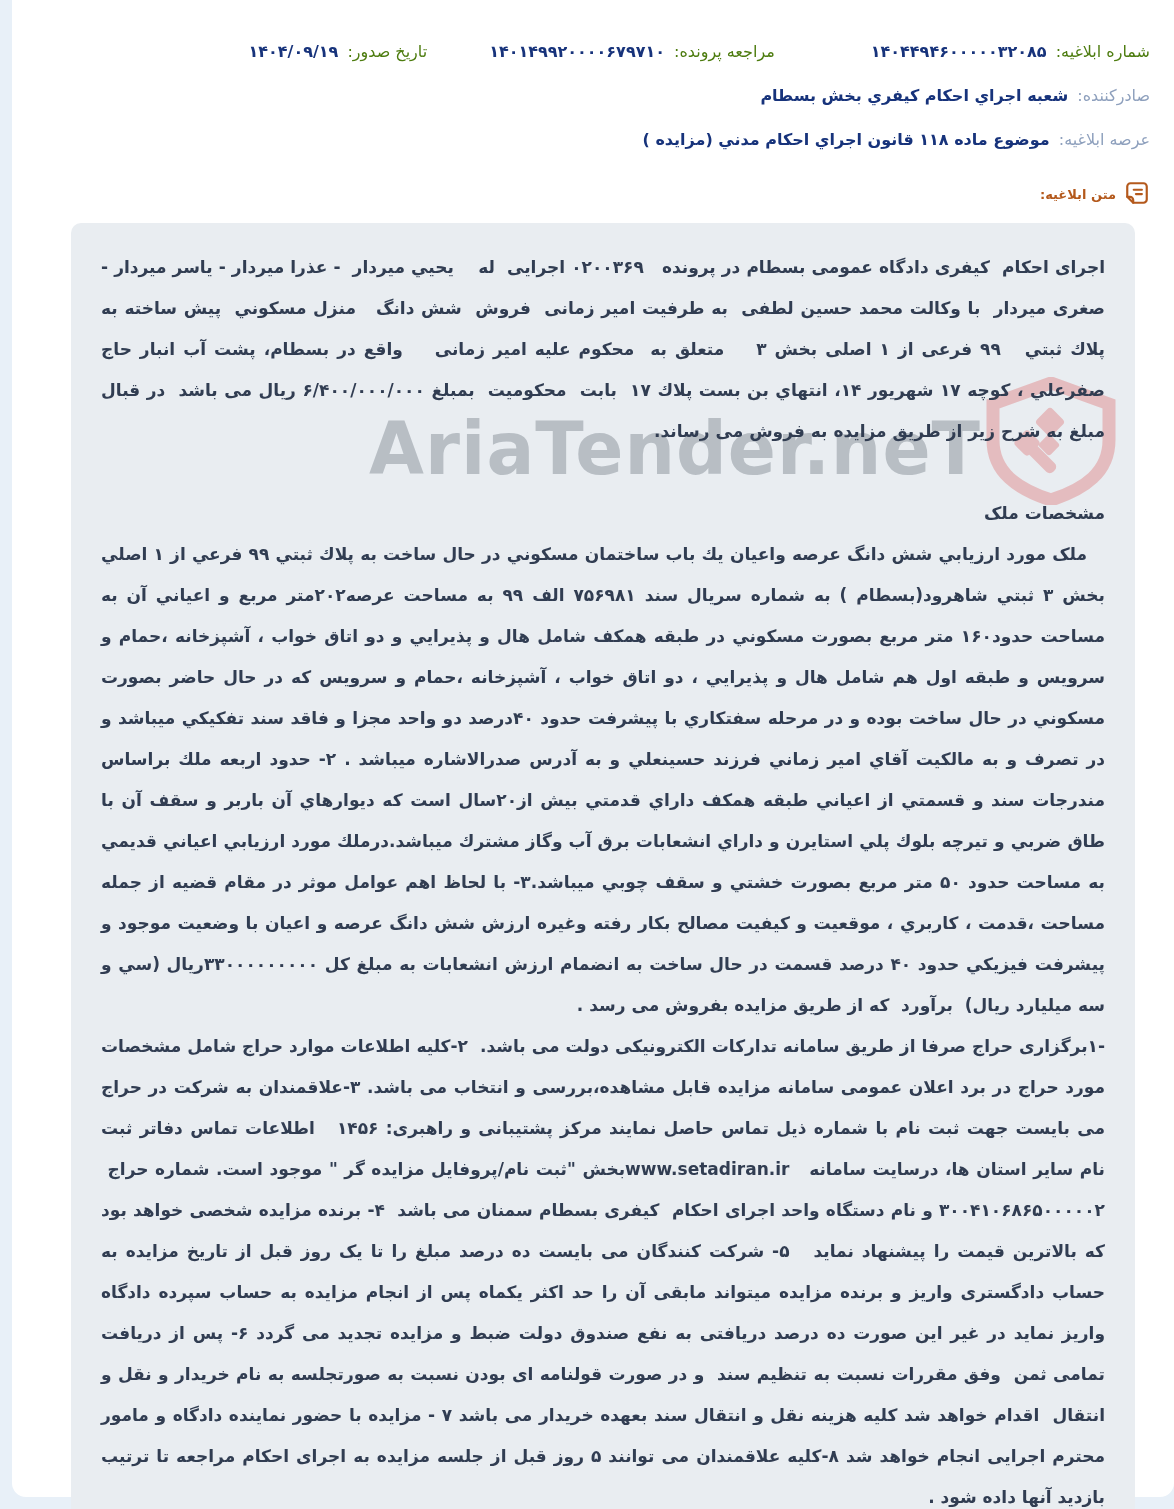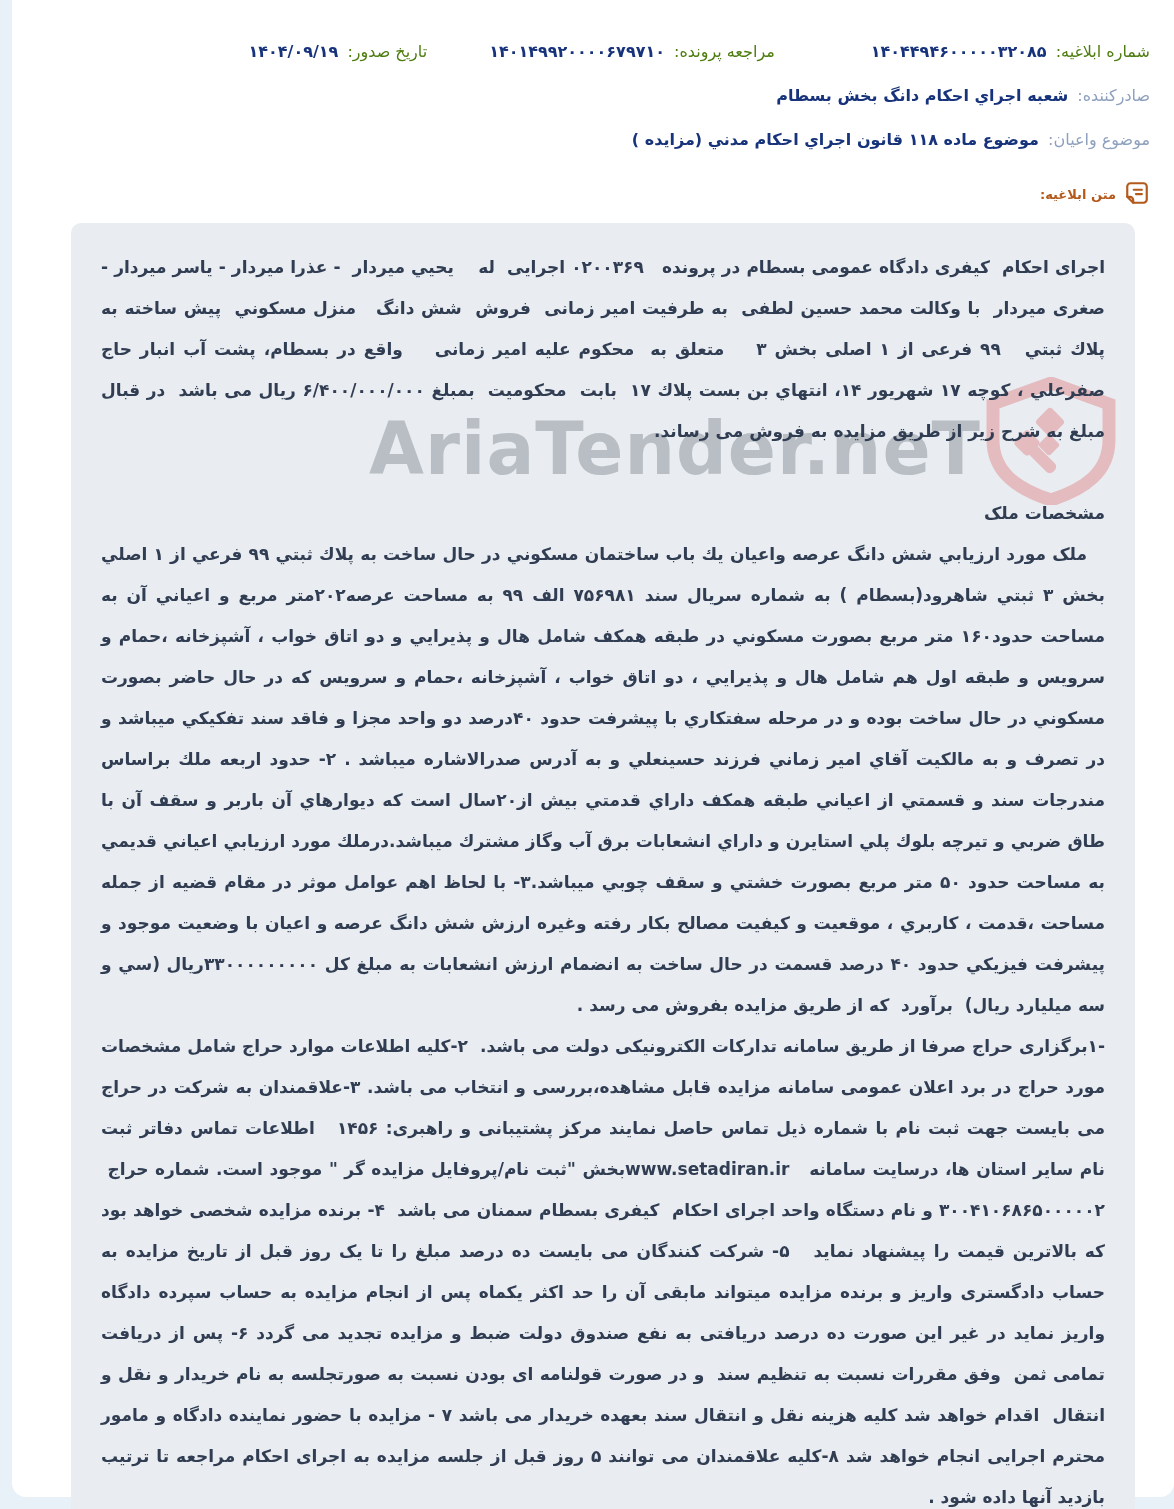--- a/index.html
+++ b/index.html
@@ -97,25 +97,25 @@
         <span class="val">۱۴۰۱۴۹۹۲۰۰۰۰۶۷۹۷۱۰</span>
       </span>
       <span class="meta-field">
         <span class="lbl">تاریخ صدور:</span>
         <span class="val">۱۴۰۴/۰۹/۱۹</span>
       </span>
     </div>
 
     <div class="meta-line">
       <span class="lbl">صادرکننده:</span>
-      <span class="val">شعبه اجراي احکام دانگ بخش بسطام</span>
+      <span class="val">شعبه اجراي احکام کیفري بخش بسطام</span>
     </div>
 
     <div class="meta-line">
-      <span class="lbl">موضوع واعیان:</span>
+      <span class="lbl">عرصه ابلاغیه:</span>
       <span class="val">موضوع ماده ۱۱۸ قانون اجراي احکام مدني (مزایده )</span>
     </div>
 
     <div class="body-label-row">
       <span>
         <svg width="26" height="26" viewBox="0 0 24 24" fill="none" stroke="#b4591c" stroke-width="2" stroke-linecap="round" stroke-linejoin="round">
           <path d="M8.5 21 H18 A3 3 0 0 0 21 18 V6 A3 3 0 0 0 18 3 H6 A3 3 0 0 0 3 6 V15.5 Z"></path>
           <path d="M8.5 21 V18.5 A3 3 0 0 0 5.5 15.5 H3"></path>
           <line x1="9" y1="9" x2="16.5" y2="9"></line>
           <line x1="11" y1="13" x2="16.5" y2="13"></line>

